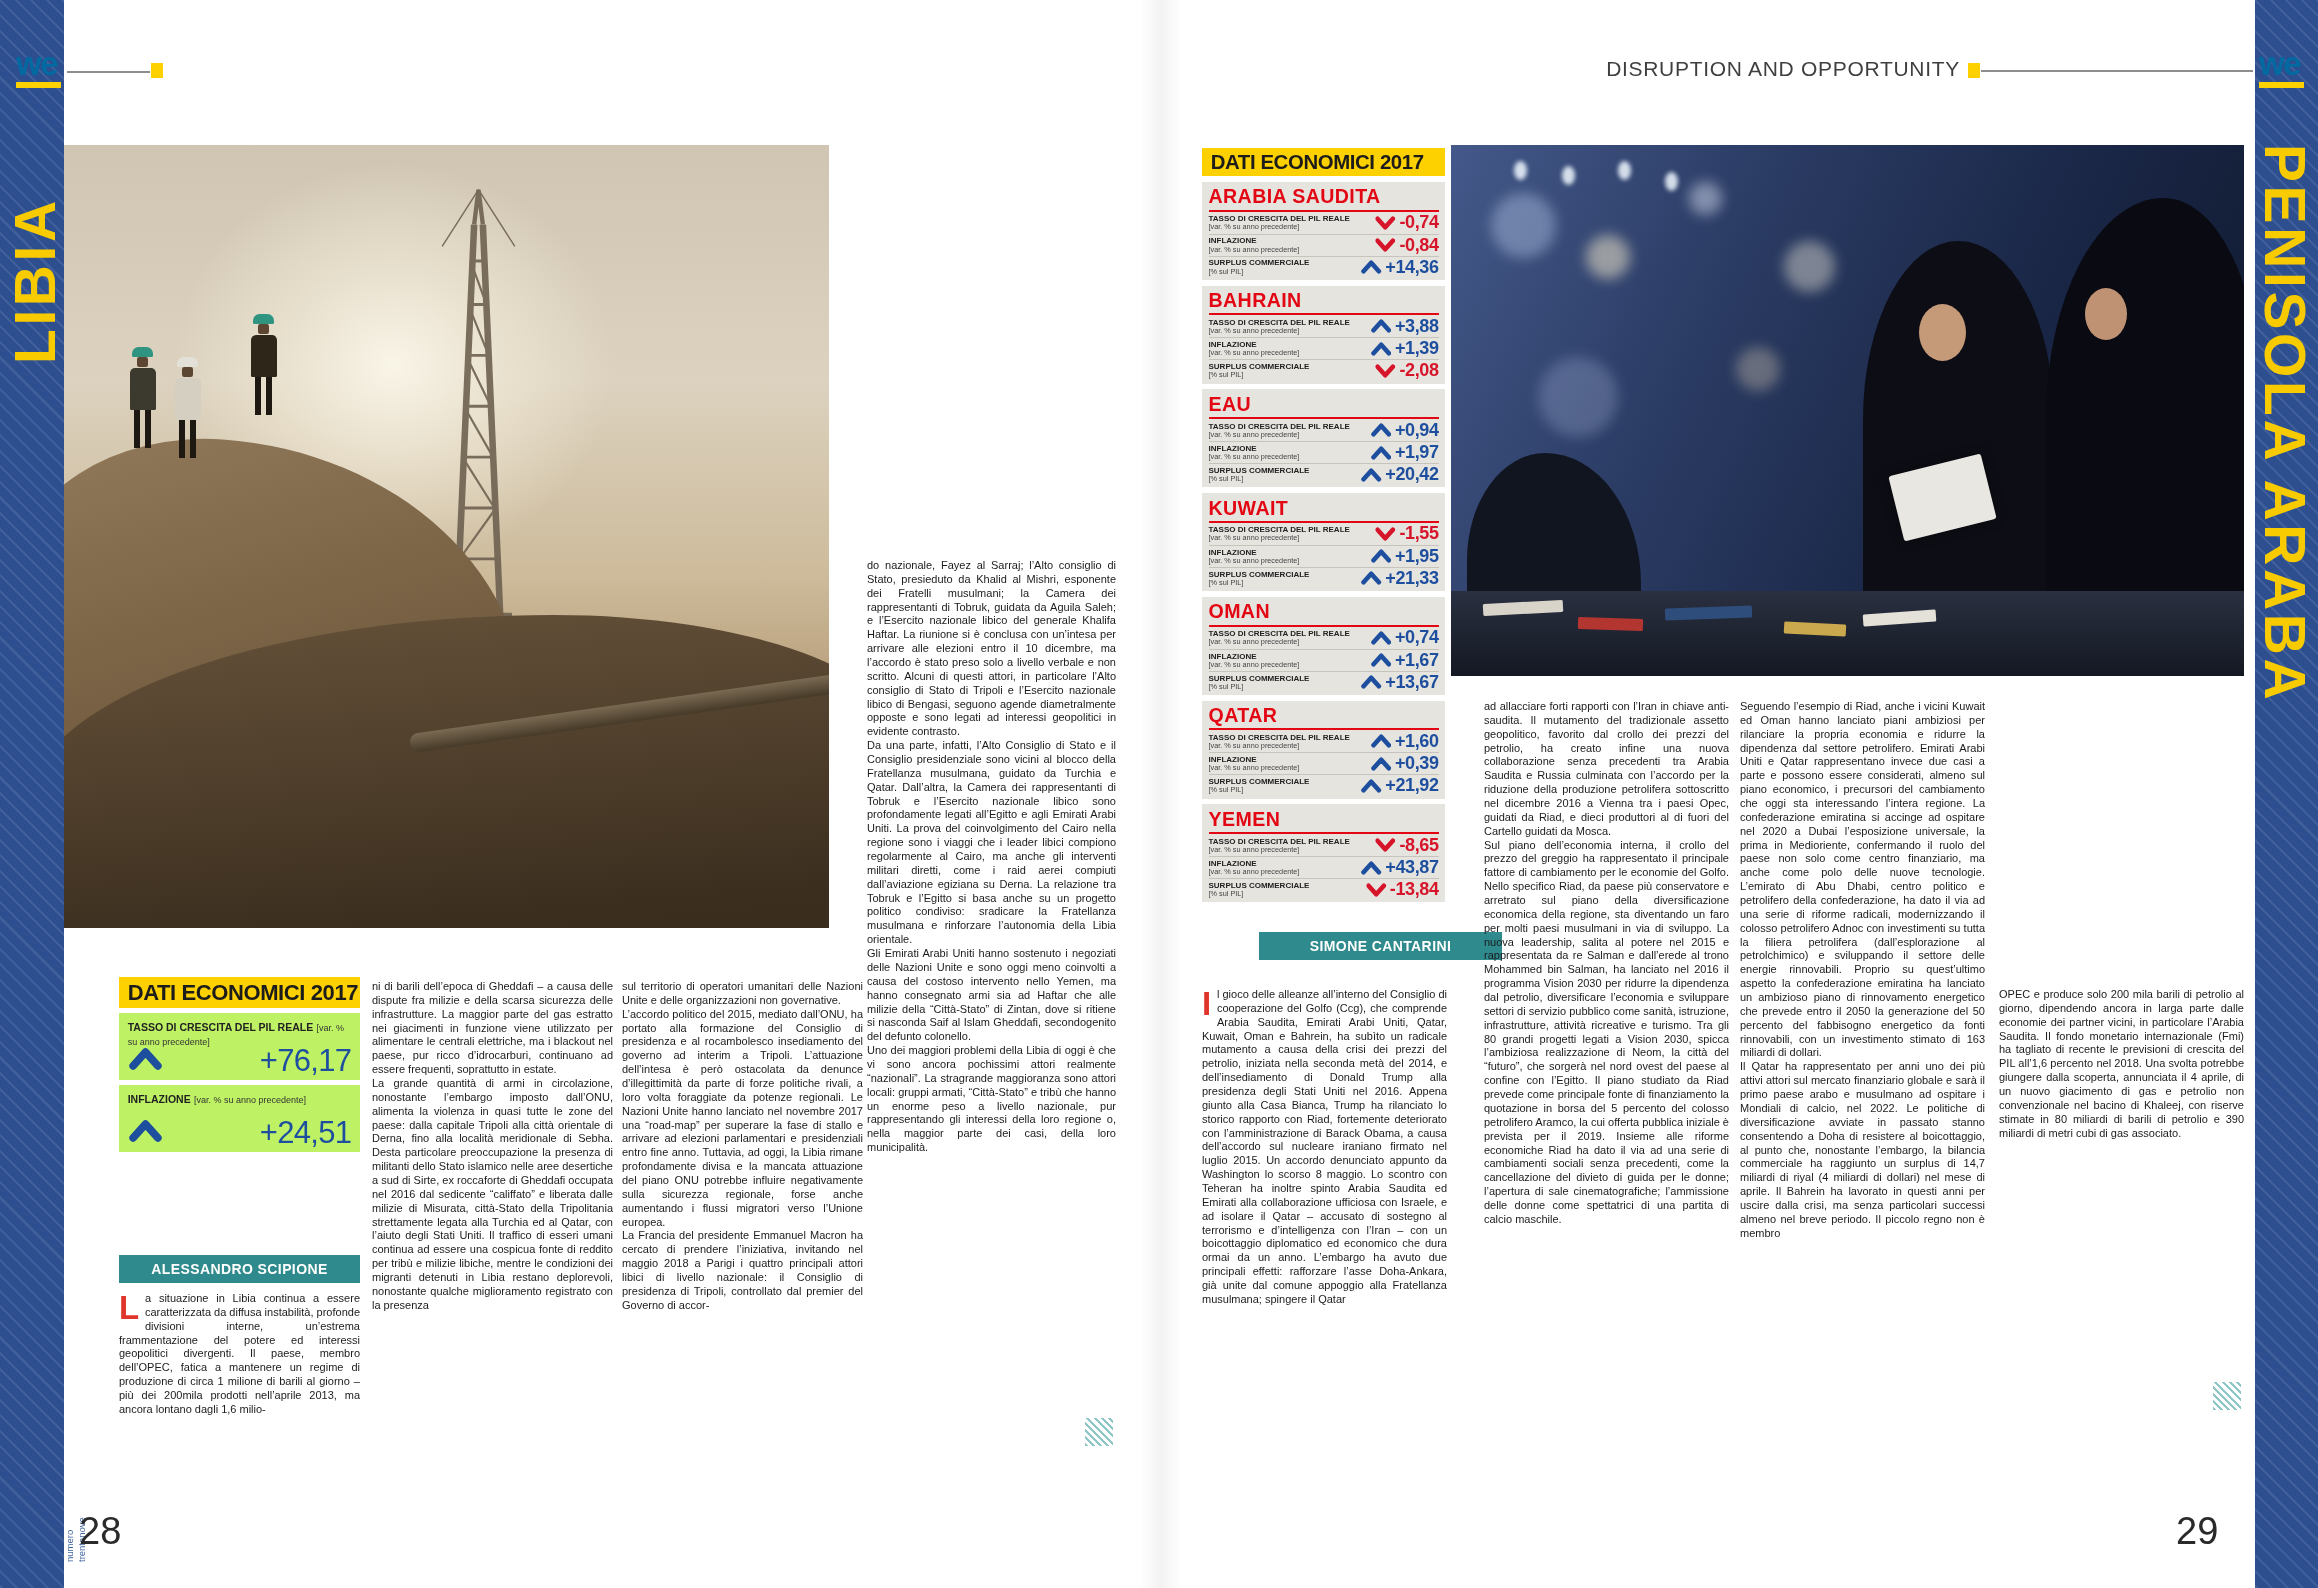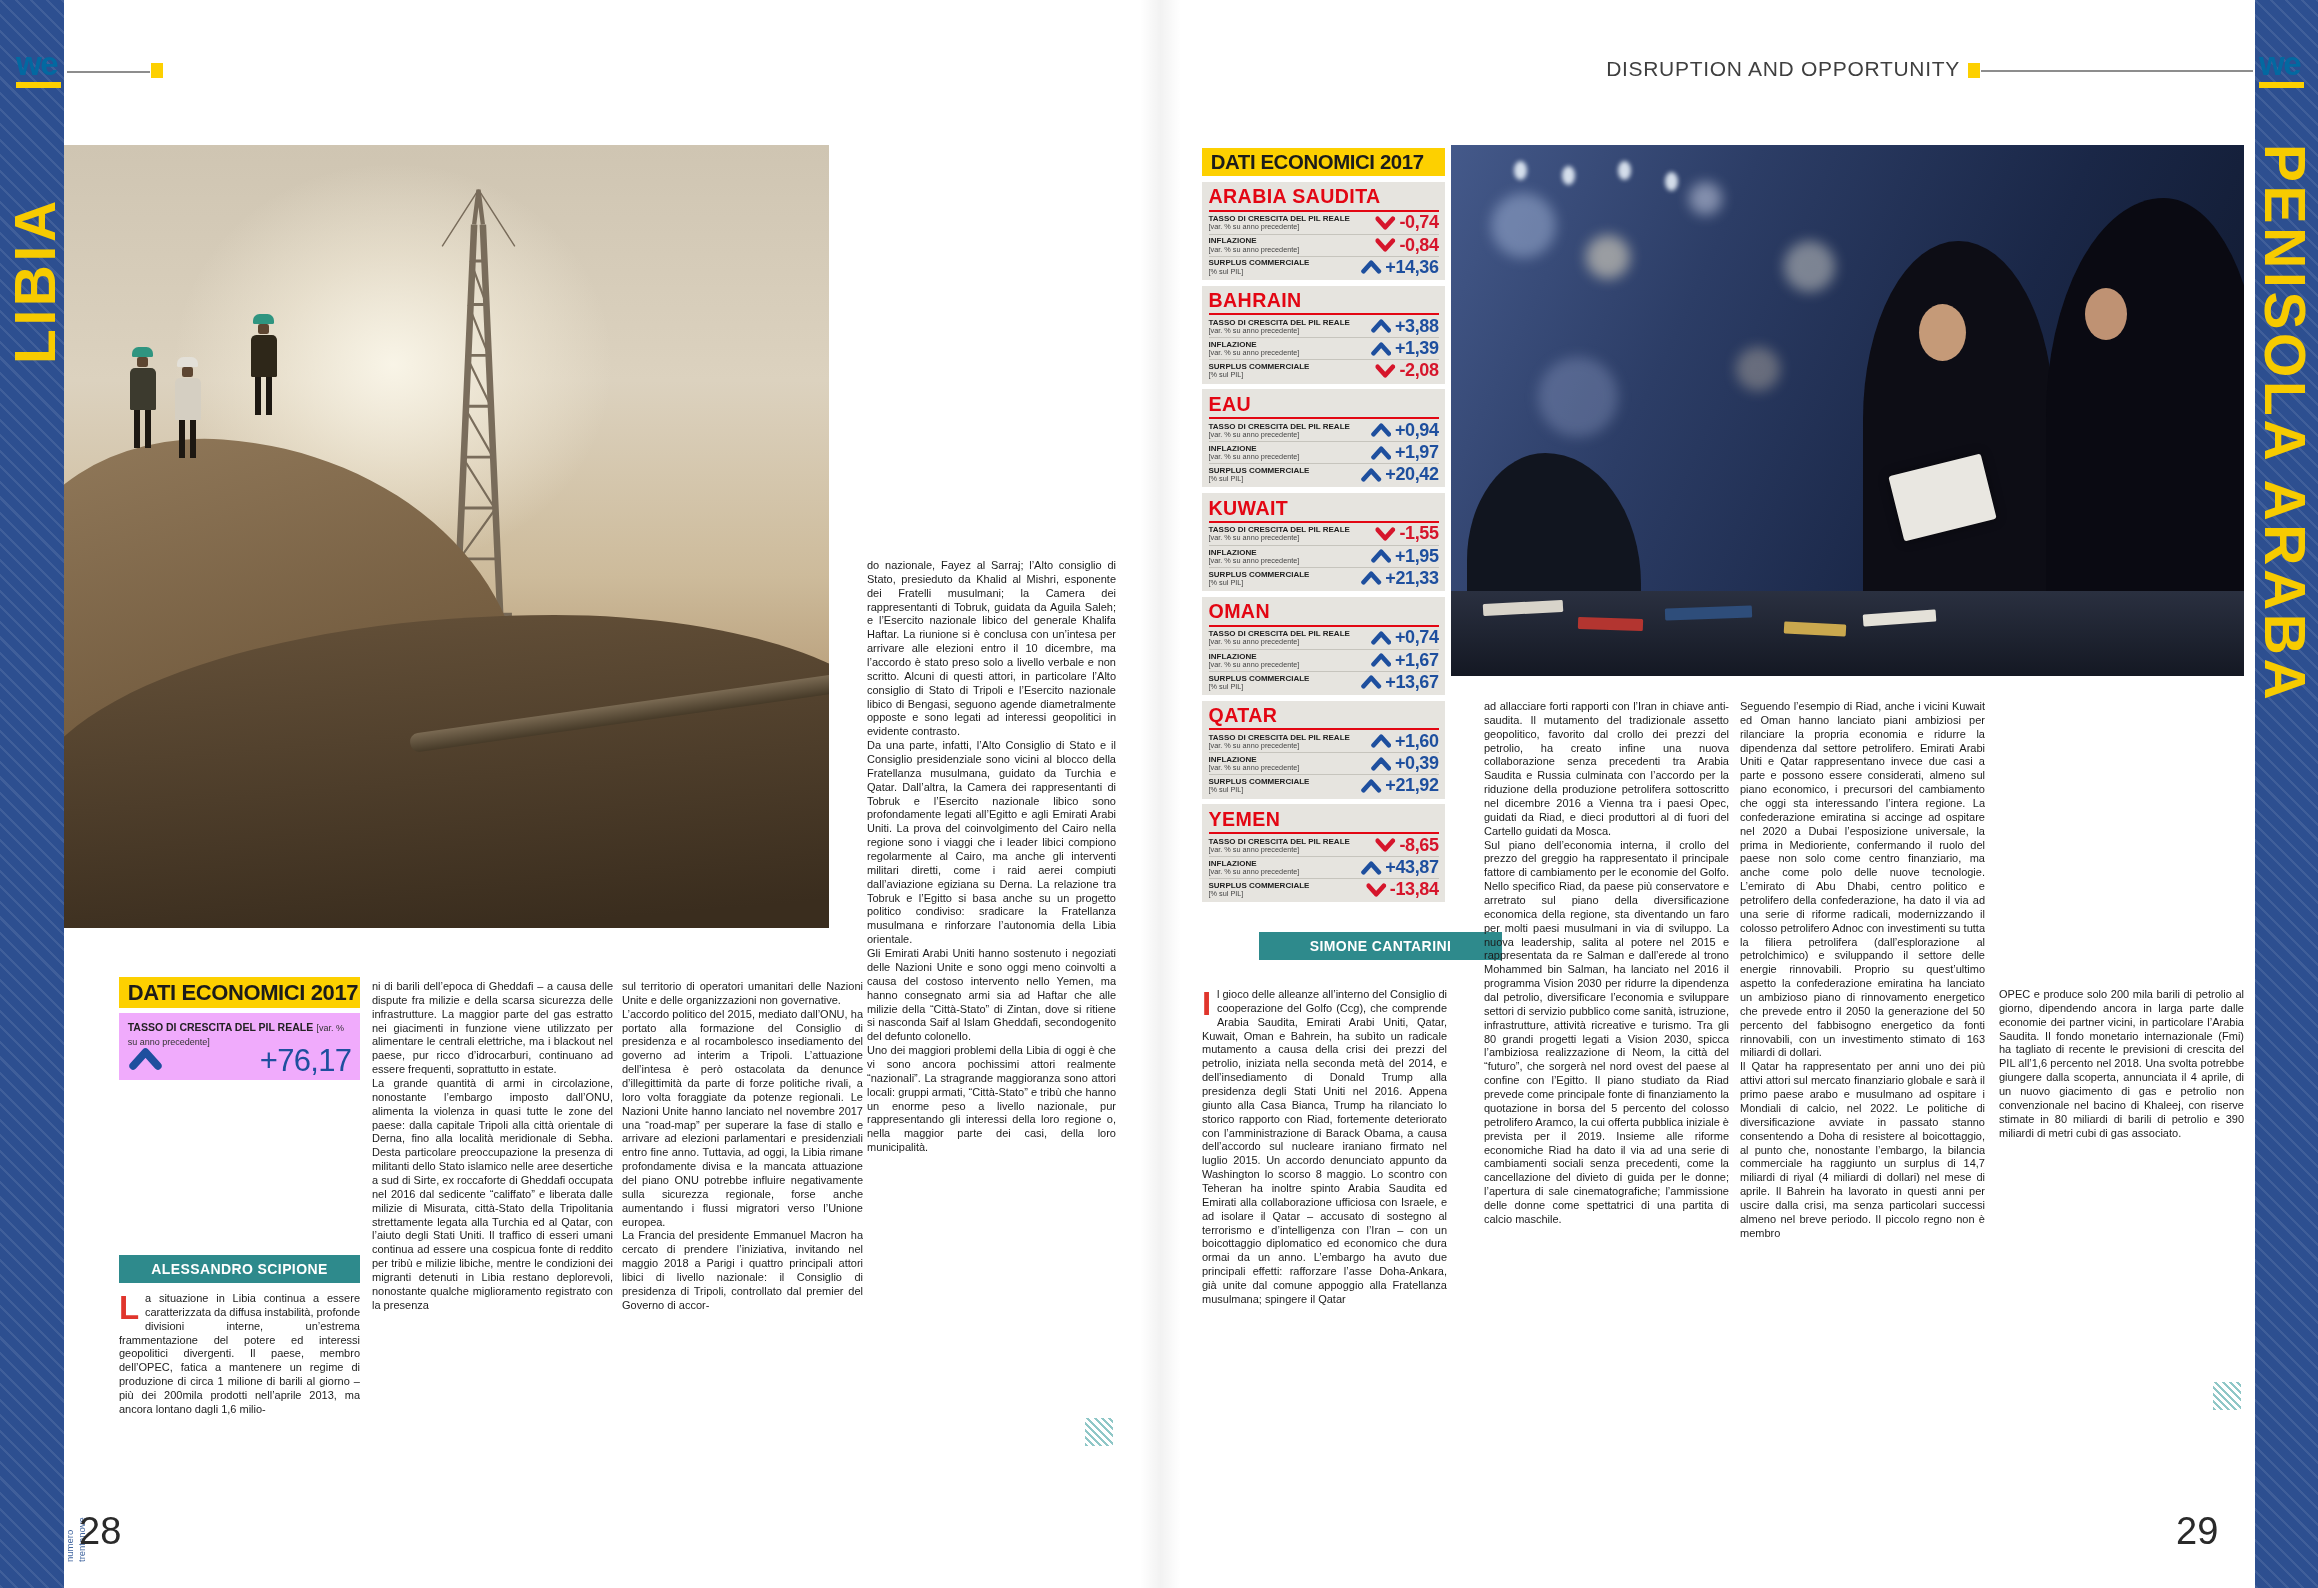--- a/index.html
+++ b/index.html
@@ -67,21 +67,21 @@
   #r-col3{left:1740px;top:700px;width:245px;height:815px}
   #r-col4{left:1999px;top:988px;width:245px;height:407px}
 
   .dropcap{float:left;font-size:33px;line-height:28px;font-weight:bold;color:#e0352c;margin:1.5px 5.8px 0 0}
 
   .author{height:28px;background:#2e8a8c;color:#fff;font-weight:bold;text-align:center;line-height:28px;font-size:14px;letter-spacing:0.4px}
 
   
   .dbox{left:119px;top:977px;width:241px}
   .boxtitle{height:31px;background:#fdd000;font-size:22px;font-weight:bold;color:#1c1c1a;line-height:31px;padding-left:8.7px;letter-spacing:-0.4px}
-  .statcard{position:relative;background:#f0abfc;margin-top:5.1px;height:67px;padding:6.5px 8.7px}
+  .statcard{position:relative;background:#bef264;margin-top:5.1px;height:67px;padding:6.5px 8.7px}
   .statlabel{font-size:10.5px;font-weight:bold;color:#222;line-height:1.25}
   .statsub{font-size:9px;font-weight:normal;color:#333}
   .statval{position:absolute;right:8.7px;bottom:4.4px;font-size:31px;font-weight:normal;letter-spacing:-0.7px;line-height:1}
   .statcard .chev-slot{position:absolute;left:10.2px;bottom:10.2px;width:33px;height:22px}
 
   
   .ctable{left:1202px;top:148px;width:243px}
   .ctable .boxtitle{height:28px;line-height:28px;font-size:20.4px}
   .country{background:#e6e4df;margin-top:5.8px;padding:3.6px 6.5px 2.2px}
   .cname{font-size:19.6px;font-weight:bold;color:#e30613;letter-spacing:0.4px;padding-bottom:2.2px;border-bottom:2.2px solid #e30613;line-height:22px}
@@ -185,20 +185,30 @@
       <span class="statlabel">TASSO DI CRESCITA DEL PIL REALE</span>
       <span class="statsub">[var. % su anno precedente]</span>
       <span class="chev-slot">
           <svg viewBox="0 0 24 16">
             <polyline points="3,13 12,3 21,13" fill="none" stroke="currentColor" stroke-width="5.5" stroke-linejoin="round" stroke-linecap="round"></polyline>
           </svg>
         </span>
       <div class="statval">+76,17</div>
     </div>
 
+    <div class="statcard dir-up">
+      <span class="statlabel">INFLAZIONE</span>
+      <span class="statsub">[var. % su anno precedente]</span>
+      <span class="chev-slot">
+          <svg viewBox="0 0 24 16">
+            <polyline points="3,13 12,3 21,13" fill="none" stroke="currentColor" stroke-width="5.5" stroke-linejoin="round" stroke-linecap="round"></polyline>
+          </svg>
+        </span>
+      <div class="statval">+24,51</div>
+    </div>
 
   </div>
 
   <div class="abs author" style="left:119px;top:1255px;width:241px">ALESSANDRO SCIPIONE</div>
 
   <div class="abs bodycol" id="l-col1"><span class="dropcap">L</span><span>a situazione in Libia continua a essere caratterizzata da diffusa instabilità, profonde divisioni interne, un’estrema frammentazione del potere ed interessi geopolitici divergenti. Il paese, membro dell’OPEC, fatica a mantenere un regime di produzione di circa 1 milione di barili al giorno – più dei 200mila prodotti nell’aprile 2013, ma ancora lontano dagli 1,6 milio-</span></div>
   <div class="abs bodycol" id="l-col2">ni di barili dell’epoca di Gheddafi – a causa delle dispute fra milizie e della scarsa sicurezza delle infrastrutture. La maggior parte del gas estratto nei giacimenti in funzione viene utilizzato per alimentare le centrali elettriche, ma i blackout nel paese, pur ricco d’idrocarburi, continuano ad essere frequenti, soprattutto in estate.
 La grande quantità di armi in circolazione, nonostante l’embargo imposto dall’ONU, alimenta la violenza in quasi tutte le zone del paese: dalla capitale Tripoli alla città orientale di Derna, fino alla località meridionale di Sebha. Desta particolare preoccupazione la presenza di militanti dello Stato islamico nelle aree desertiche a sud di Sirte, ex roccaforte di Gheddafi occupata nel 2016 dal sedicente “califfato” e liberata dalle milizie di Misurata, città-Stato della Tripolitania strettamente legata alla Turchia ed al Qatar, con l’aiuto degli Stati Uniti. Il traffico di esseri umani continua ad essere una cospicua fonte di reddito per tribù e milizie libiche, mentre le condizioni dei migranti detenuti in Libia restano deplorevoli, nonostante qualche miglioramento registrato con la presenza</div>
   <div class="abs bodycol" id="l-col3">sul territorio di operatori umanitari delle Nazioni Unite e delle organizzazioni non governative.
 L’accordo politico del 2015, mediato dall’ONU, ha portato alla formazione del Consiglio di presidenza e al rocambolesco insediamento del governo ad interim a Tripoli. L’attuazione dell’intesa è però ostacolata da denunce d’illegittimità da parte di forze politiche rivali, a loro volta foraggiate da potenze regionali. Le Nazioni Unite hanno lanciato nel novembre 2017 una “road-map” per superare la fase di stallo e arrivare ad elezioni parlamentari e presidenziali entro fine anno. Tuttavia, ad oggi, la Libia rimane profondamente divisa e la mancata attuazione del piano ONU potrebbe influire negativamente sulla sicurezza regionale, forse anche aumentando i flussi migratori verso l’Unione europea.

